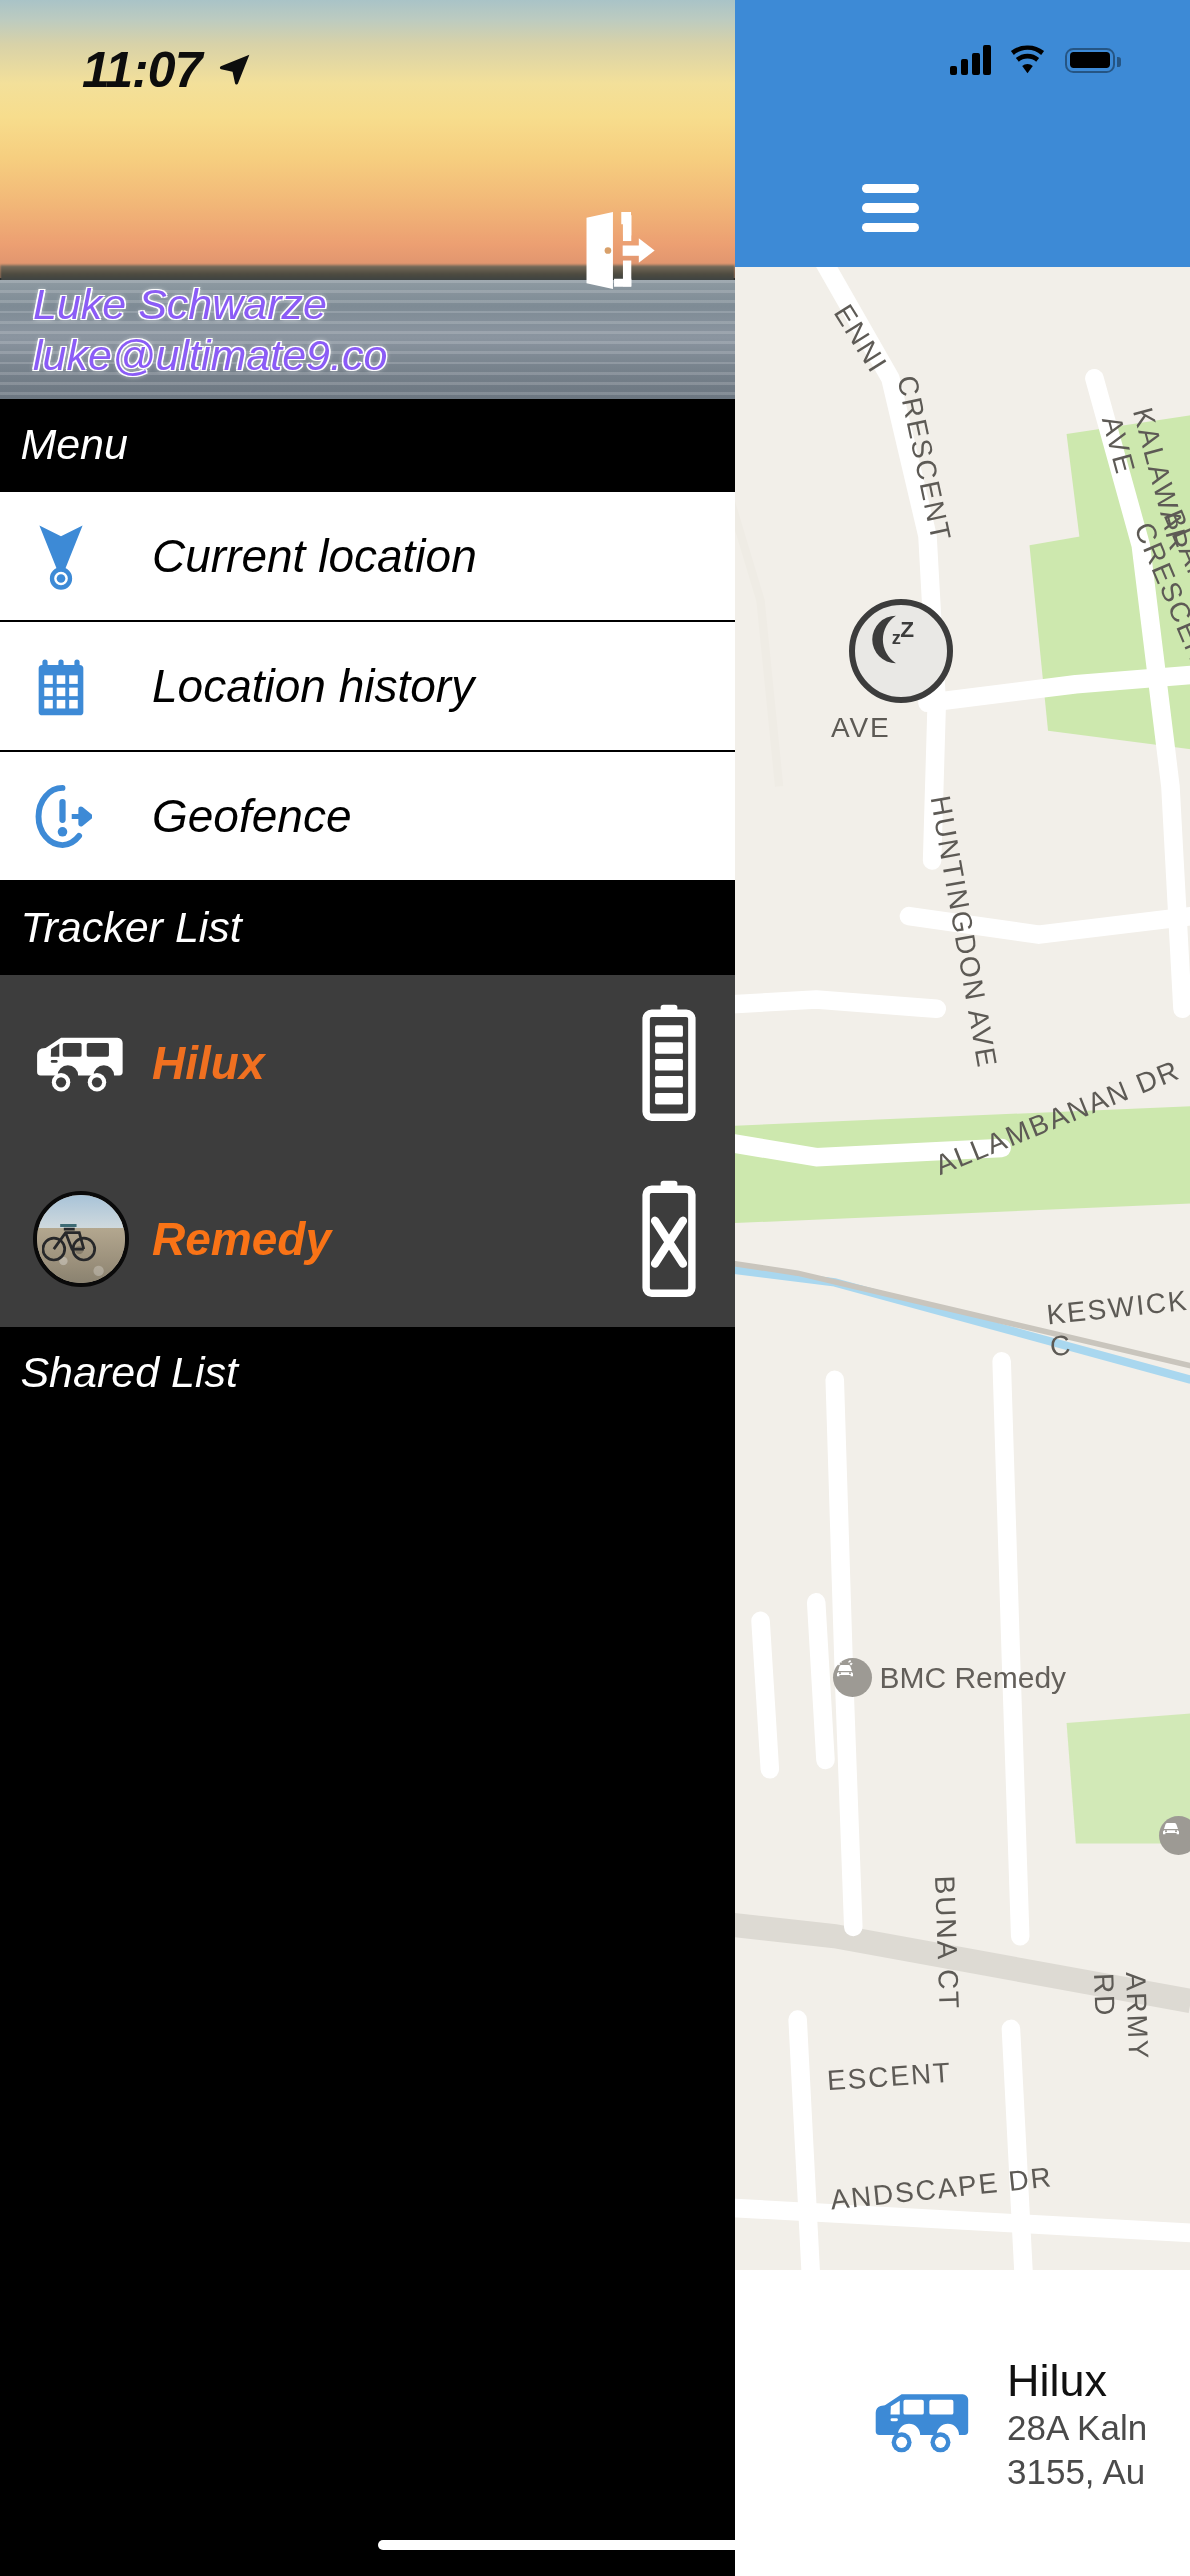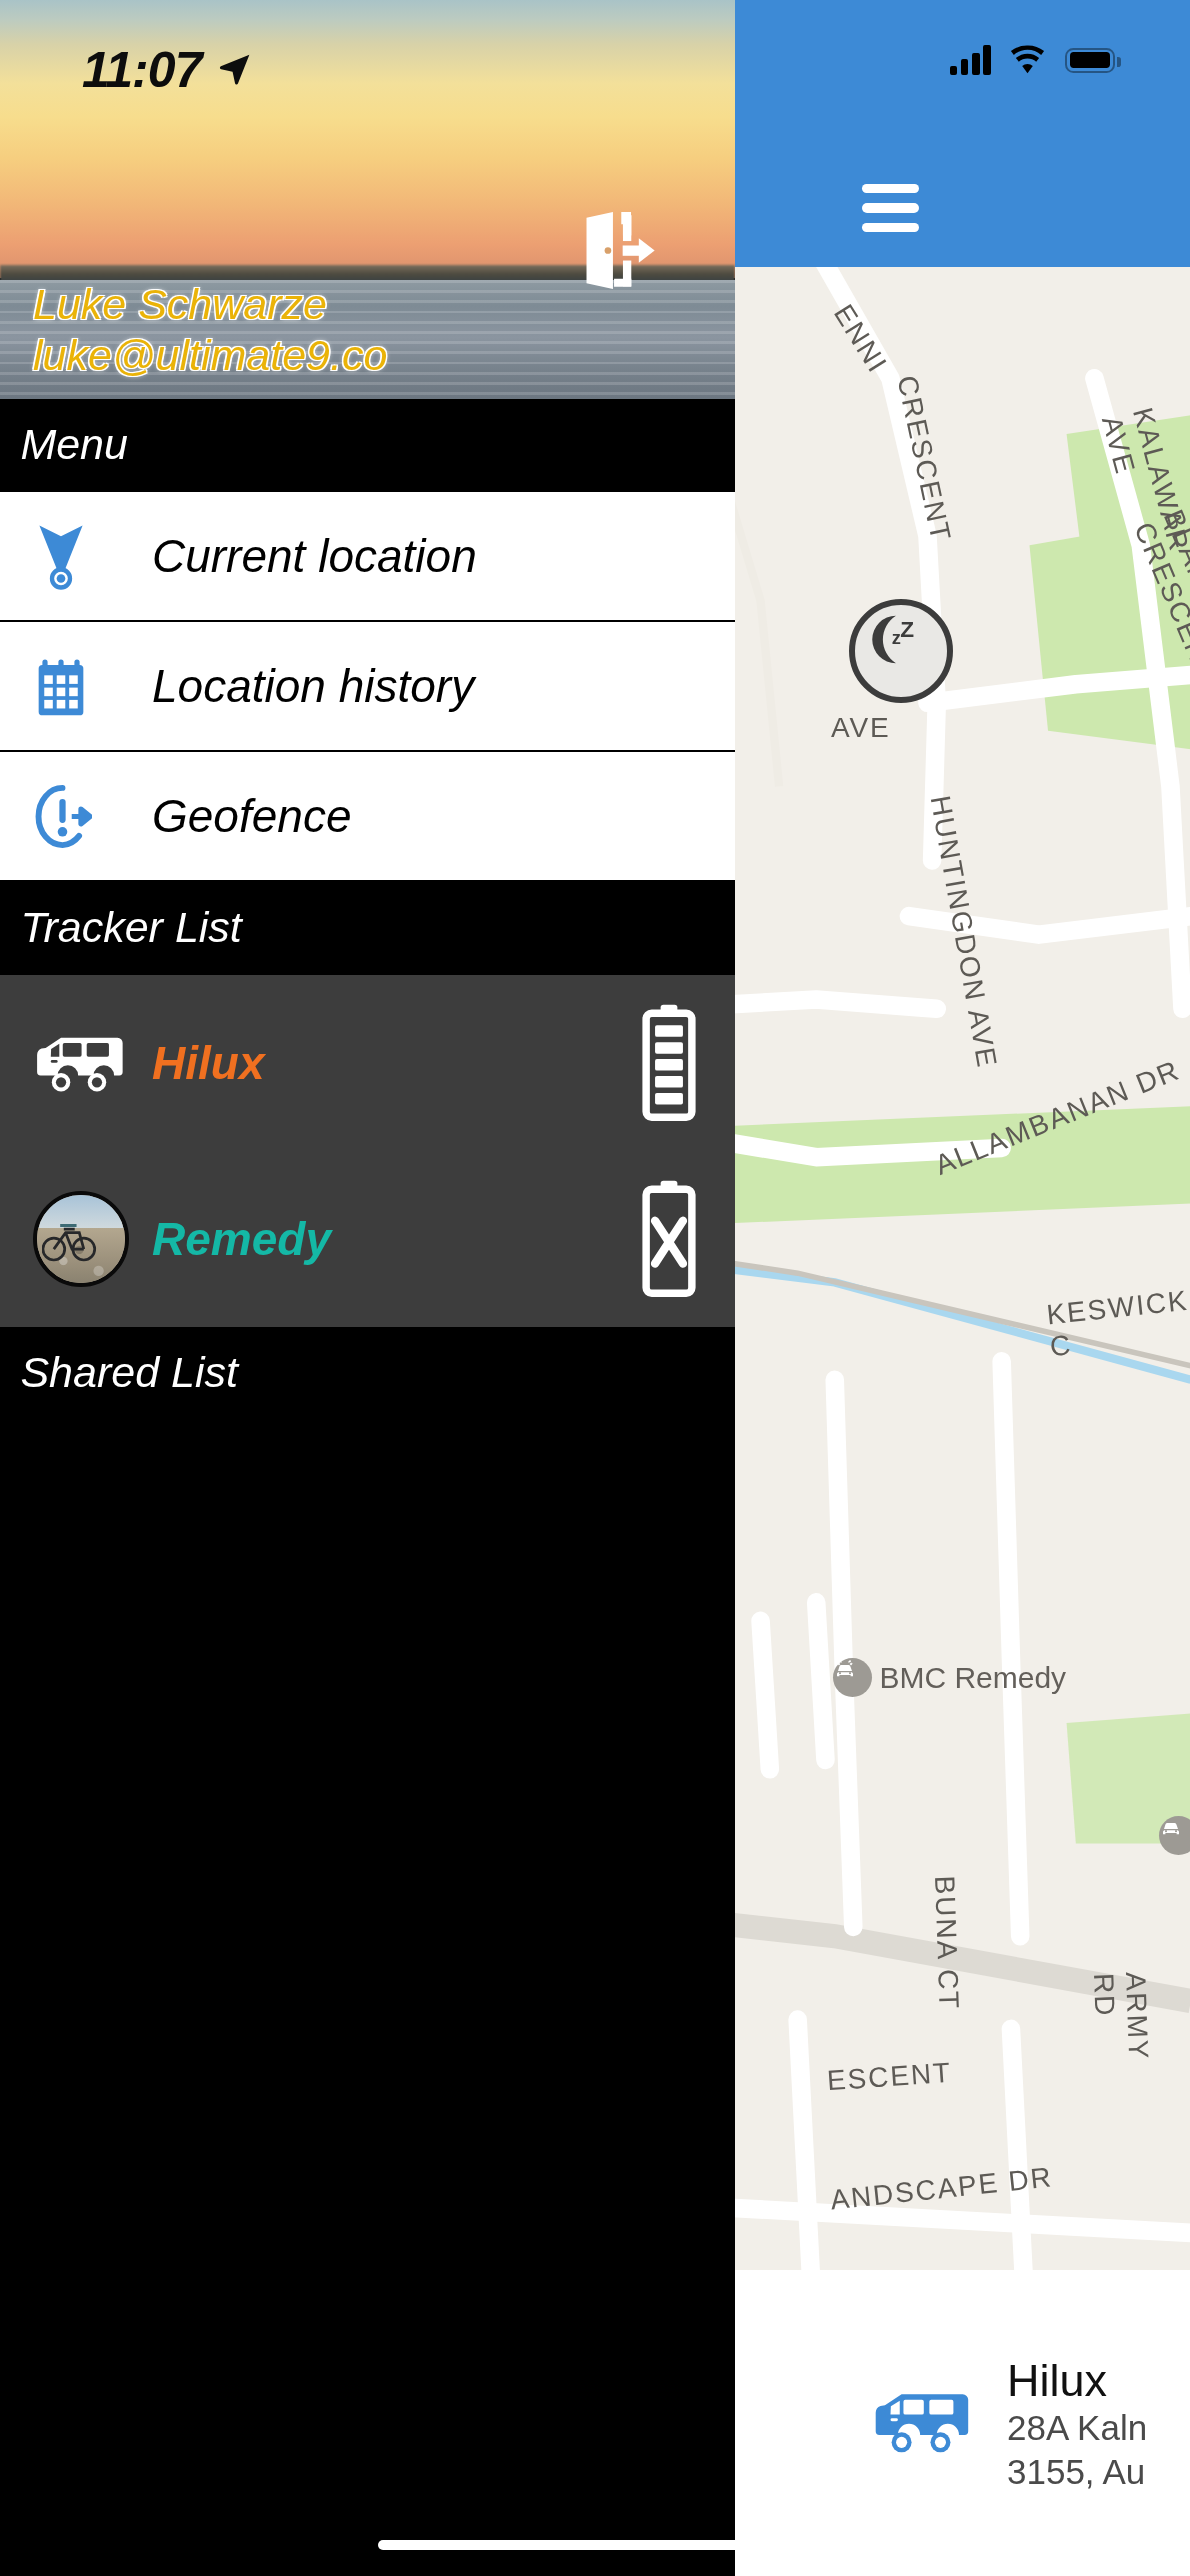--- a/index.html
+++ b/index.html
@@ -94,21 +94,21 @@
       rgba(255,255,255,.16) 0px, rgba(255,255,255,.16) 2.8px,
       rgba(0,0,0,0) 2.8px, rgba(0,0,0,0) 10.2px);
   }
   .statusbar-left { position:absolute; top:41px; left:82px; display:flex; align-items:center; gap:15px; z-index:3; }
   .clock { font-size:50px; font-weight:600; color:#0d0d0d; letter-spacing:-0.9px; }
 
   .logout-btn { position:absolute; right:72px; top:206px; z-index:3; }
 
   .user-block { position:absolute; left:33px; bottom:18.5px; z-index:3; }
   .user-name, .user-mail {
-    font-size:43px; color:#eab308; line-height:1.18; white-space:nowrap;
+    font-size:43px; color:#8b5cf6; line-height:1.18; white-space:nowrap;
     text-shadow: -1.4px -1.4px 0 #fff, 1.4px -1.4px 0 #fff, -1.4px 1.4px 0 #fff,
                   1.4px 1.4px 0 #fff, 0 0 5.6px rgba(255,255,255,.85);
   }
 
   .section-head {
     background:#000; color:#fff; font-size:43px; padding:24px 20.4px 26px 20.4px; line-height:1;
   }
 
   .menu-item {
     background:#fff; height:130px; display:flex; align-items:center;
@@ -425,21 +425,21 @@
             <g stroke="#27282a" stroke-width="3" fill="none">
               <circle cx="13" cy="34" r="12"></circle>
               <circle cx="46" cy="34" r="12"></circle>
               <path d="M13 34 L26 16 L41 16 L46 34 M26 16 L33 34 L46 34"></path>
               <path d="M24 12 h12"></path>
             </g>
             <path d="M20 8 h18" stroke="#3d6b74" stroke-width="3.4" fill="none"></path>
           </svg>
         </span>
       </span>
-      <span class="tracker-name" style="color:#14b8a6;">Remedy</span>
+      <span class="tracker-name" style="color:#f97316;">Remedy</span>
       <span class="tracker-batt">
         <svg width="54" height="119" viewBox="0 0 29 64" fill="none">
           <rect x="10" y="1.5" width="9" height="5" rx="1.5" fill="#fff"></rect>
           <rect x="2.2" y="6" width="24.6" height="56" rx="3" stroke="#fff" stroke-width="4"></rect>
           <path d="M7 23 L22 46 M22 23 L7 46" stroke="#fff" stroke-width="4.5" stroke-linecap="round"></path>
         </svg>
       </span>
     </div>
 
     <div class="section-head">Shared List</div>

